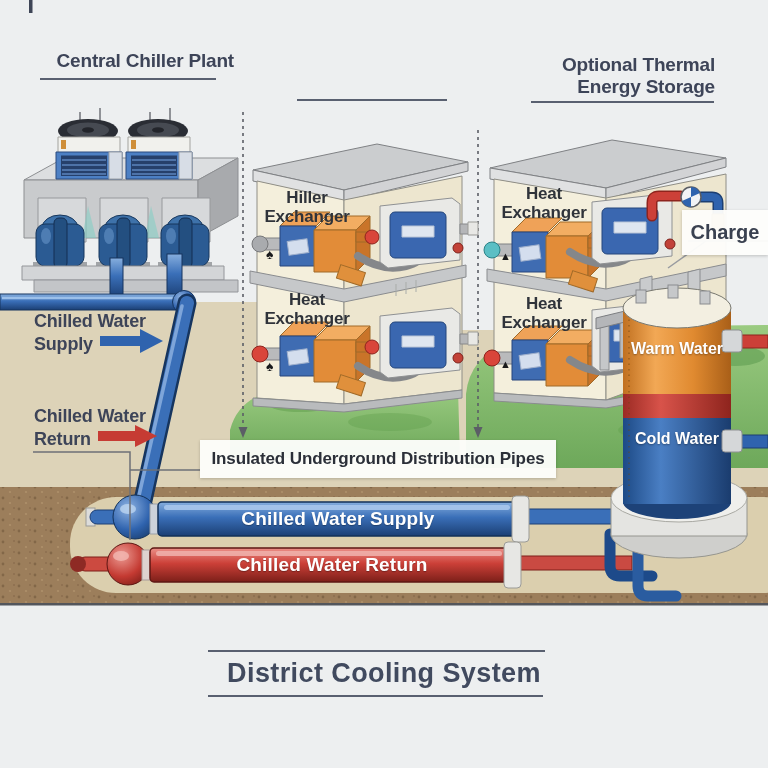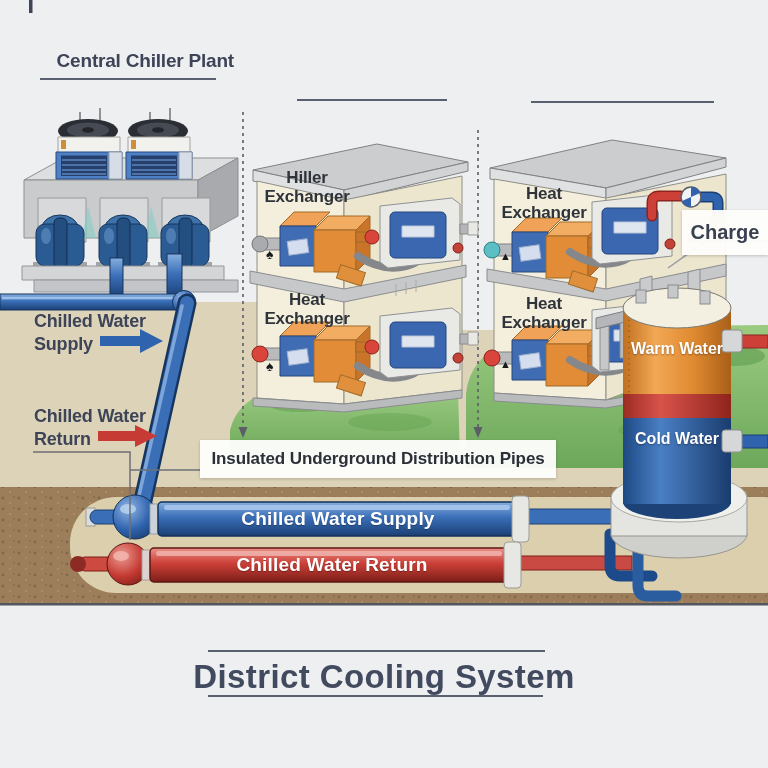--- a/index.html
+++ b/index.html
@@ -12,21 +12,21 @@
   .bldg{font-size:17px;color:#2f333a;text-align:center;line-height:1.12;letter-spacing:-0.2px;}
   .marker{position:absolute;color:#191a1c;font-weight:normal;}
   .tanklbl{font-size:16px;color:#ffffff;text-align:center;line-height:1.1;
            text-shadow:0 1px 2px rgba(0,0,0,.35);}
   .pipelbl{font-size:19px;color:#ffffff;text-align:center;letter-spacing:0.2px;
            text-shadow:0 1px 1px rgba(0,0,0,.3);white-space:nowrap;}
   .box{position:absolute;background:rgba(253,253,251,.96);box-shadow:0 1px 3px rgba(0,0,0,.2);
        display:flex;align-items:center;justify-content:center;}
   .dist{font-size:17px;color:#2b2f38;font-weight:bold;letter-spacing:-0.1px;white-space:nowrap;}
   .charge{font-size:20px;color:#3a4150;font-weight:bold;}
-  .title{font-size:33px;color:#414a5f;font-weight:600;text-align:center;letter-spacing:0.4px;}
+  .title{font-size:27px;color:#414a5f;font-weight:600;text-align:center;letter-spacing:0.4px;}
 </style>
 </head>
 <body>
 
 <div id="stage">
 
 <svg id="art" width="768" height="768" viewBox="0 0 768 768">
 <defs>
   <linearGradient id="gpb" x1="0" y1="0" x2="0" y2="1">
     <stop offset="0" stop-color="#86aede"></stop>
@@ -392,25 +392,26 @@
 <g stroke="#596070" stroke-width="2">
   <line x1="40" y1="79" x2="216" y2="79"></line>
   <line x1="297" y1="100" x2="447" y2="100"></line>
   <line x1="531" y1="102" x2="714" y2="102"></line>
   <line x1="208" y1="651" x2="545" y2="651"></line>
   <line x1="208" y1="696" x2="543" y2="696"></line>
 </g>
 </svg>
 
 <div class="lbl heading" style="left:22px;top:50px;width:212px;">Central Chiller Plant</div>
+<div class="lbl heading" style="left:530px;top:54px;width:185px;">Optional Thermal Energy Storage</div>
 
 <div class="lbl callout" style="left:34px;top:310px;width:132px;">Chilled Water Supply</div>
 <div class="lbl callout" style="left:34px;top:405px;width:132px;">Chilled Water Return</div>
 
-<div class="lbl bldg" style="left:260px;top:168px;width:94px;">Hiller Exchanger</div>
+<div class="lbl bldg" style="left:260px;top:188px;width:94px;">Hiller Exchanger</div>
 <div class="lbl bldg" style="left:260px;top:290px;width:94px;">Heat Exchanger</div>
 <div class="lbl bldg" style="left:497px;top:184px;width:94px;">Heat Exchanger</div>
 <div class="lbl bldg" style="left:497px;top:294px;width:94px;">Heat Exchanger</div>
 
 <span class="marker" style="left:266px;top:246px;font-size:14px;">♠</span>
 <span class="marker" style="left:266px;top:358px;font-size:14px;">♠</span>
 <span class="marker" style="left:500px;top:250px;font-size:11px;">▲</span>
 <span class="marker" style="left:500px;top:358px;font-size:11px;">▲</span>
 
 <div class="box" style="left:682px;top:210px;width:86px;height:45px;">

